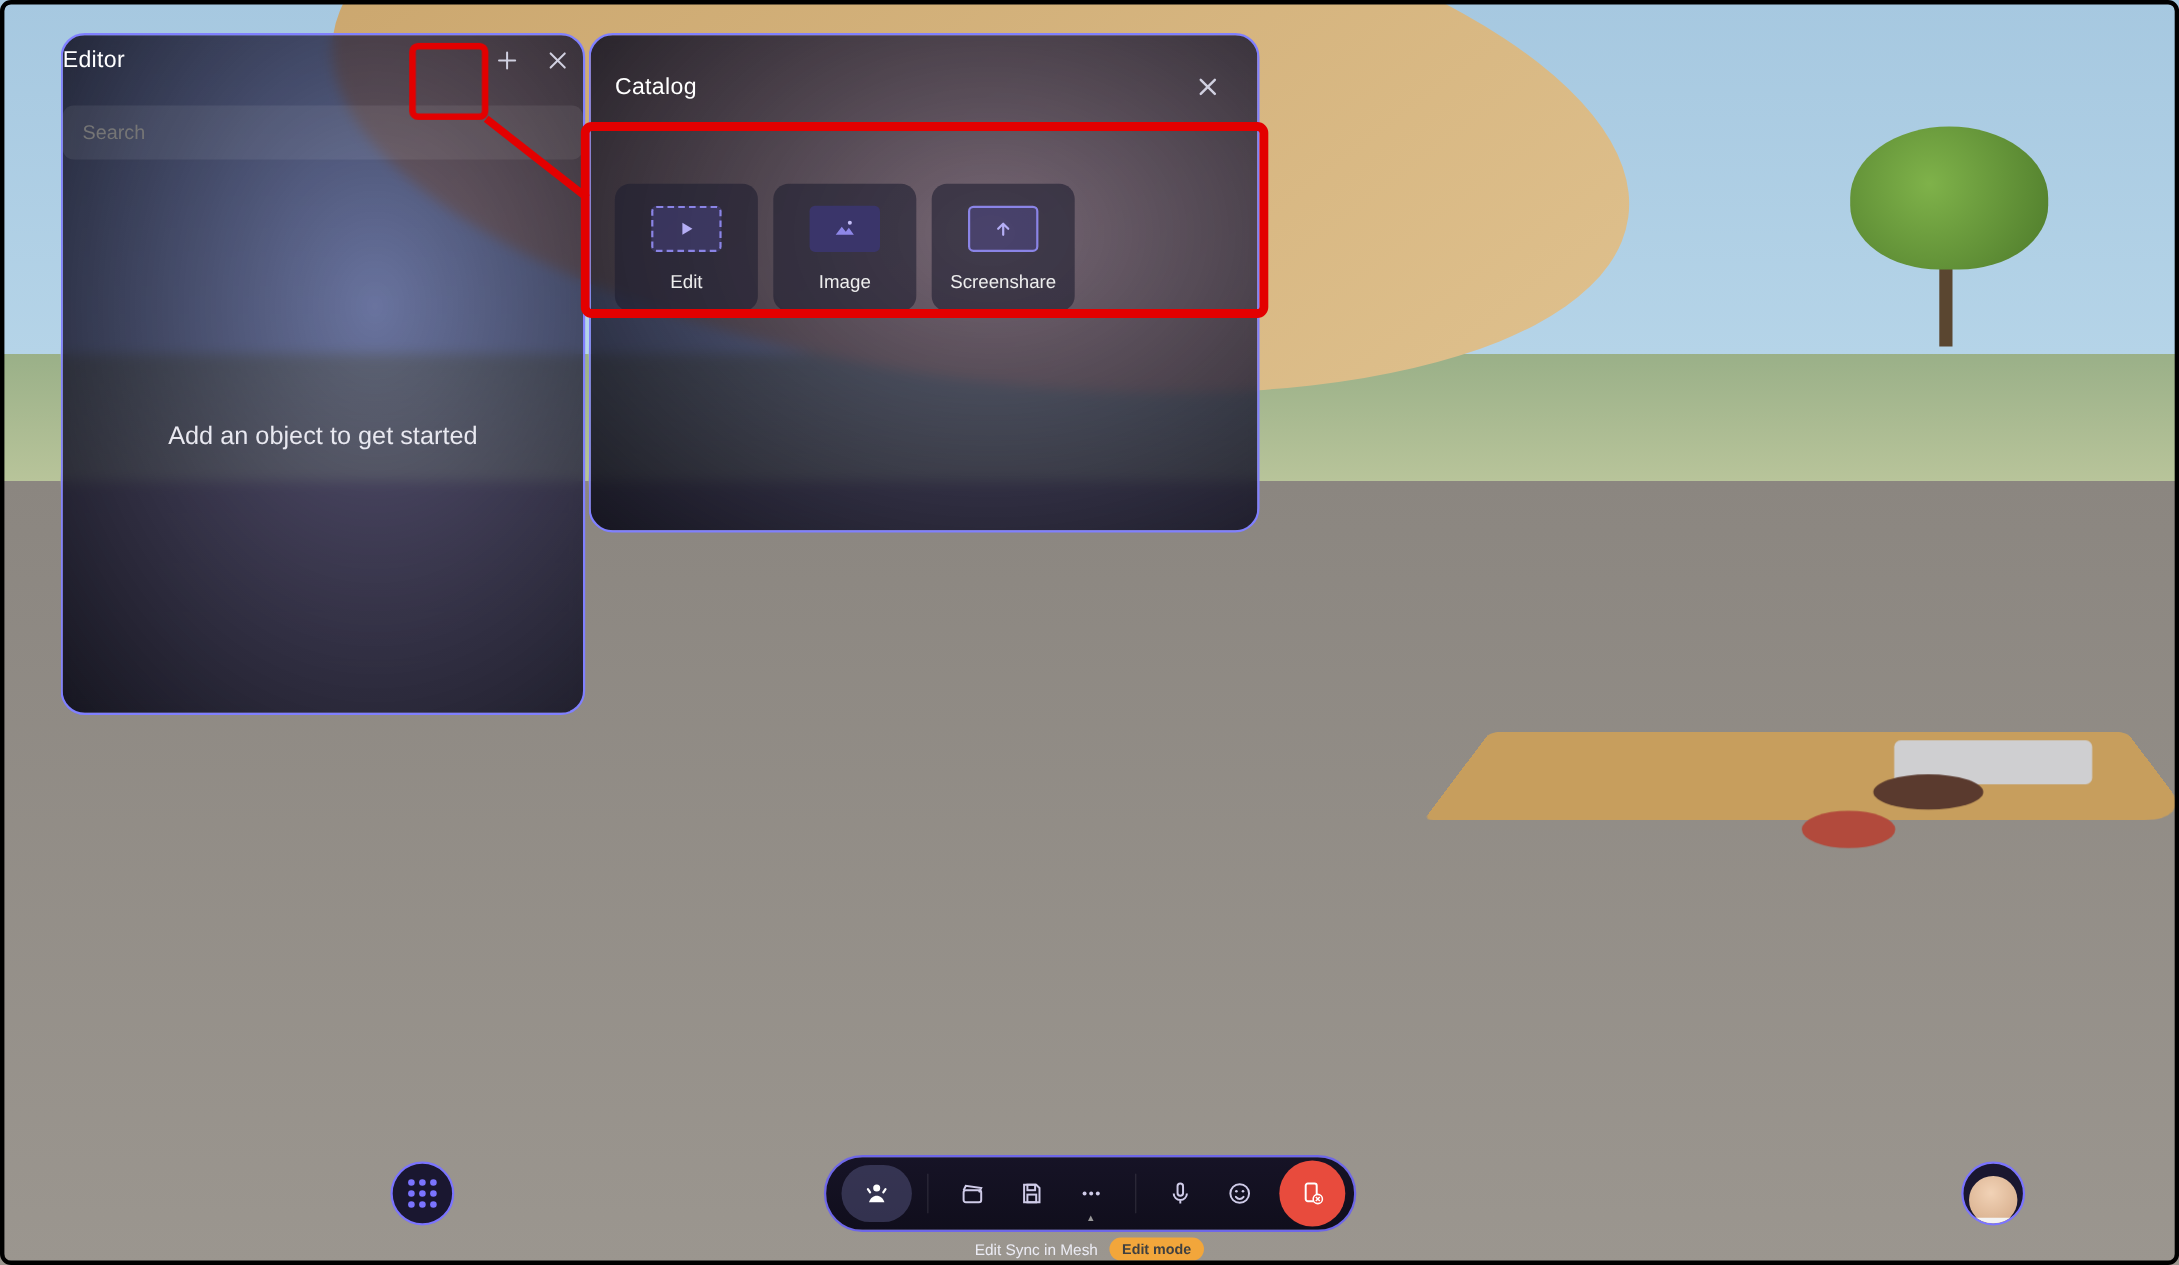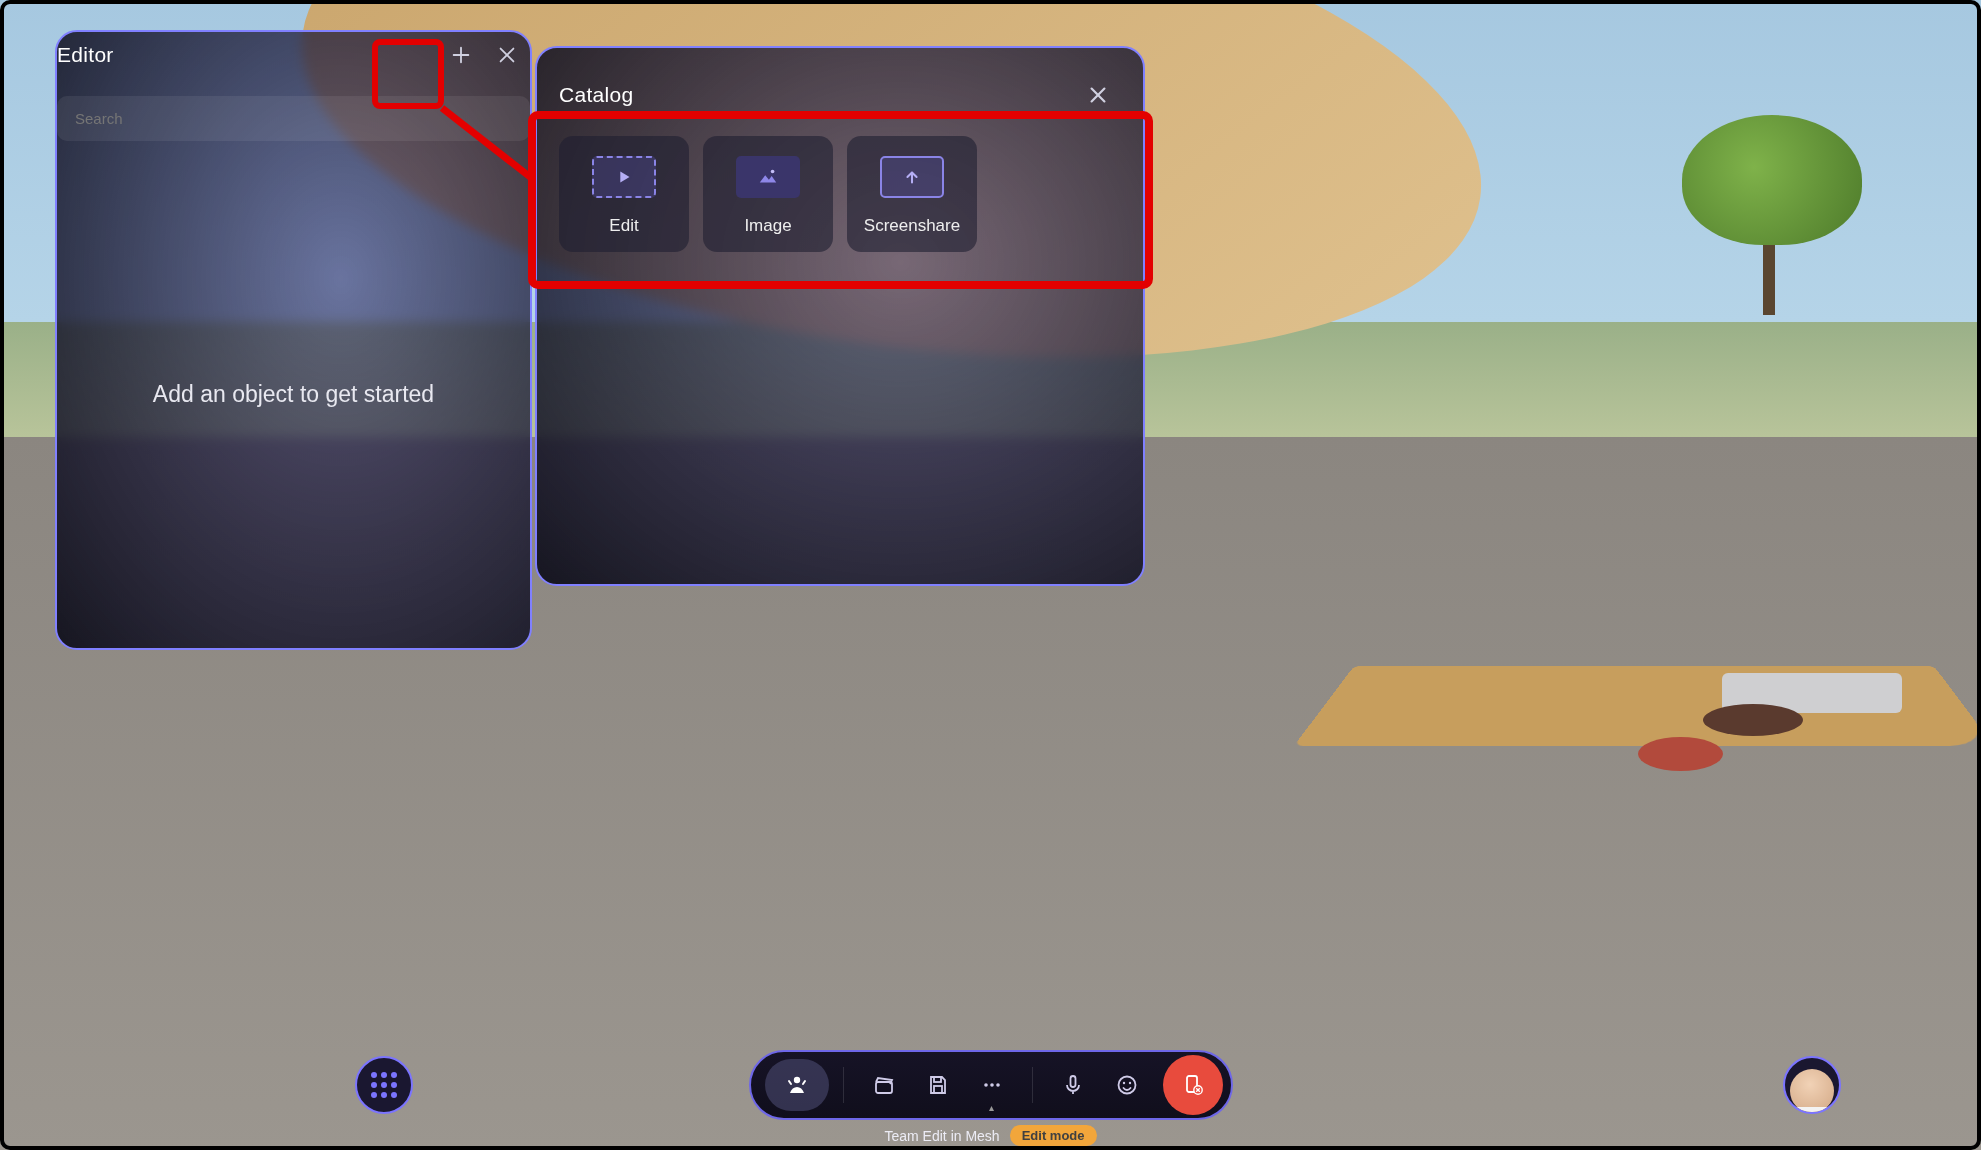--- a/index.html
+++ b/index.html
@@ -71,40 +71,41 @@
     border: 2px solid #8080ff;
     border-radius: 22px;
     color: #fff;
     display: flex; flex-direction: column;
   }
   .editor-panel {
     top: 30px; left: 55px;
     width: 477px; height: 620px;
   }
   .catalog-panel {
-    top: 46px; left: 535px;
-    width: 610px; height: 540px;
+    top: 30px; left: 535px;
+    width: 610px; height: 454px;
     padding: 24px 22px;
+    gap: 47px;
   }
   .panel-header { display:flex; align-items:center; margin-bottom:18px; }
   .panel-title { font-size: 21px; font-weight: 500; letter-spacing: 0.3px; }
   .spacer { flex: 1; }
   .icon-btn {
     width: 46px; height: 46px;
     display:flex; align-items:center; justify-content:center;
     color:#d0d0e0; cursor:pointer; border-radius:8px;
     position: relative;
   }
   .icon-btn svg { width:22px; height:22px; }
 
   .search-box {
     background: rgba(255,255,255,0.07);
     border-radius: 10px;
     padding: 14px 18px;
-    color:#b8b8c8; font-size:15px;
+    color:#b8b8c8; font-size:18px;
     border:none; outline:none; width:100%;
   }
   .empty-state {
     flex:1; display:flex; align-items:center; justify-content:center;
     color:#e8e8f0; font-size:23px; font-weight:500;
   }
 
   
   .catalog-grid {
     display:grid; grid-template-columns: repeat(4, 1fr);
@@ -374,17 +375,17 @@
         <path d="M15.2 15.2l3.6 3.6M18.8 15.2l-3.6 3.6" stroke="#fff" stroke-width="1.4"></path>
       </svg>
   </div>
 </div>
 
 <div class="avatar-btn">
   <div class="avatar-head"></div>
 </div>
 
 <div class="status-bar">
-  <span class="status-text">Team Edit in Mesh</span>
+  <span class="status-text">Edit Sync in Mesh</span>
   <span class="mode-pill">Edit mode</span>
 </div>
 
 <div class="frame"></div>
 
 </body></html>

